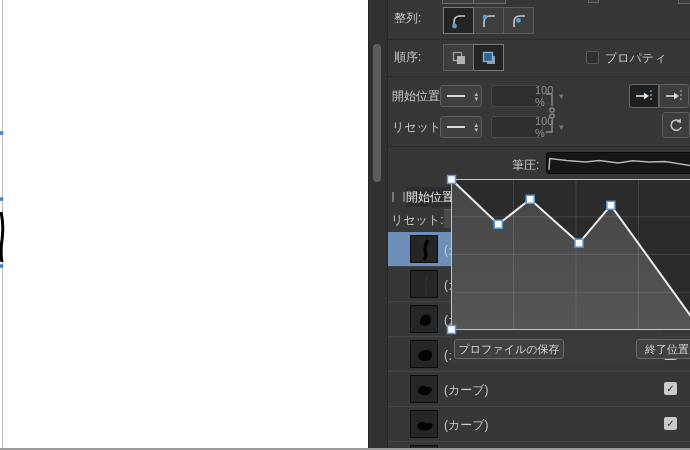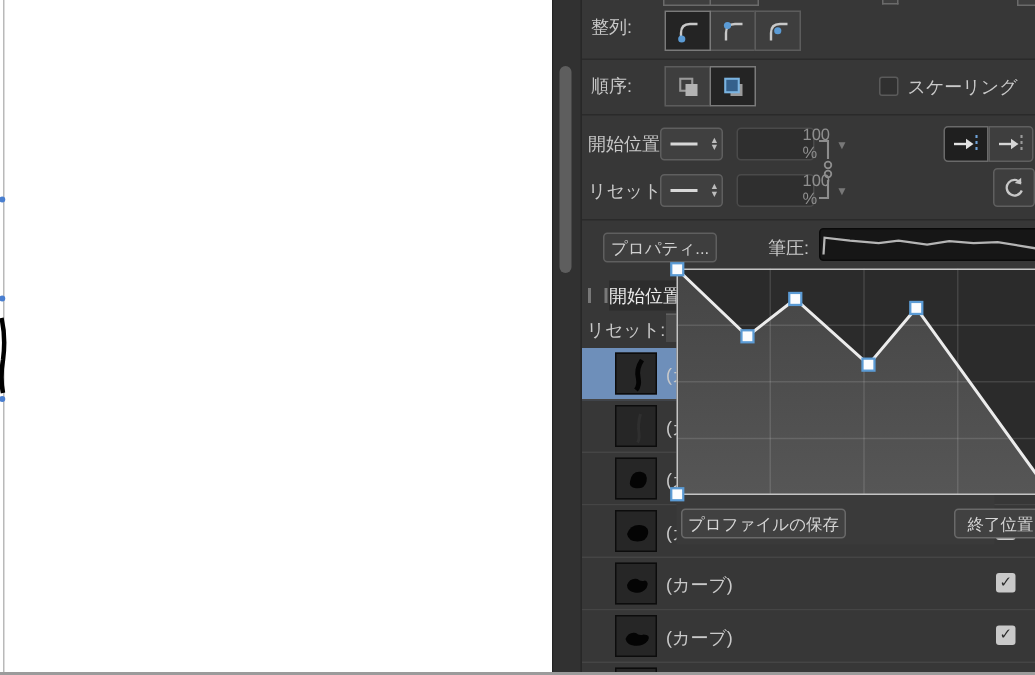--- a/index.html
+++ b/index.html
@@ -117,21 +117,21 @@
         </svg>
       </div>
       <div class="tool-btn sel">
         <svg width="16" height="16">
           <rect x="6" y="6" width="8" height="8" fill="#9a9a9a"></rect>
           <rect x="2.5" y="2.5" width="9" height="9" fill="#35618c" stroke="#7ab3e0" stroke-width="1.4"></rect>
         </svg>
       </div>
     </div>
     <div class="abs checkbox empty" style="left:217px;top:51px"></div>
-    <span class="abs lbl" style="left:236px;top:51px">スケーリング</span>
+    <span class="abs lbl" style="left:236px;top:51px">プロパティ</span>
 
     <div class="abs divider" style="top:76px"></div>
 
     <span class="abs lbl" style="left:23px;top:89px">開始位置:</span>
     <div class="abs stepper" style="left:71px;top:85px">
       <div class="line"></div>
       <div class="arrows">
           <span>▴</span>
           <span>▾</span>
         </div>
@@ -177,23 +177,20 @@
     </div>
     <div class="abs mini-btn" style="left:293px;top:112px;width:28px;height:26px">
       <svg width="16" height="16">
         <path d="M12.5 5 A5.2 5.2 0 1 0 13.2 10" stroke="#c8c8c8" stroke-width="1.5" fill="none"></path>
         <path d="M12.8 1.5 L12.8 6 L8.5 5 Z" fill="#c8c8c8"></path>
       </svg>
     </div>
 
     <div class="abs divider" style="top:146px"></div>
 
-    <div class="abs mini-btn" style="left:33px;top:155px;width:76px;height:20px">
-      <span>プロパティ...</span>
-    </div>
     <span class="abs lbl" style="left:143px;top:158px">筆圧:</span>
     <div class="abs" id="pressure-preview" style="left:177px;top:152px;width:154px;height:22px">
       <svg id="preview-svg" width="152" height="20">
           <polyline points="2.0,16.7 2.7,5.5 19.6,7.4 38.8,9.0 52.0,7.4 71.1,10.0 85.8,7.8 102.0,9.0 118.1,8.4 149.0,13.5" fill="none" stroke="#b5b5b5" stroke-width="1.5"></polyline>
         </svg>
     </div>
 
     <div class="abs grip"></div>
     <div class="abs" id="layers-tab">
       <span>開始位置</span>

